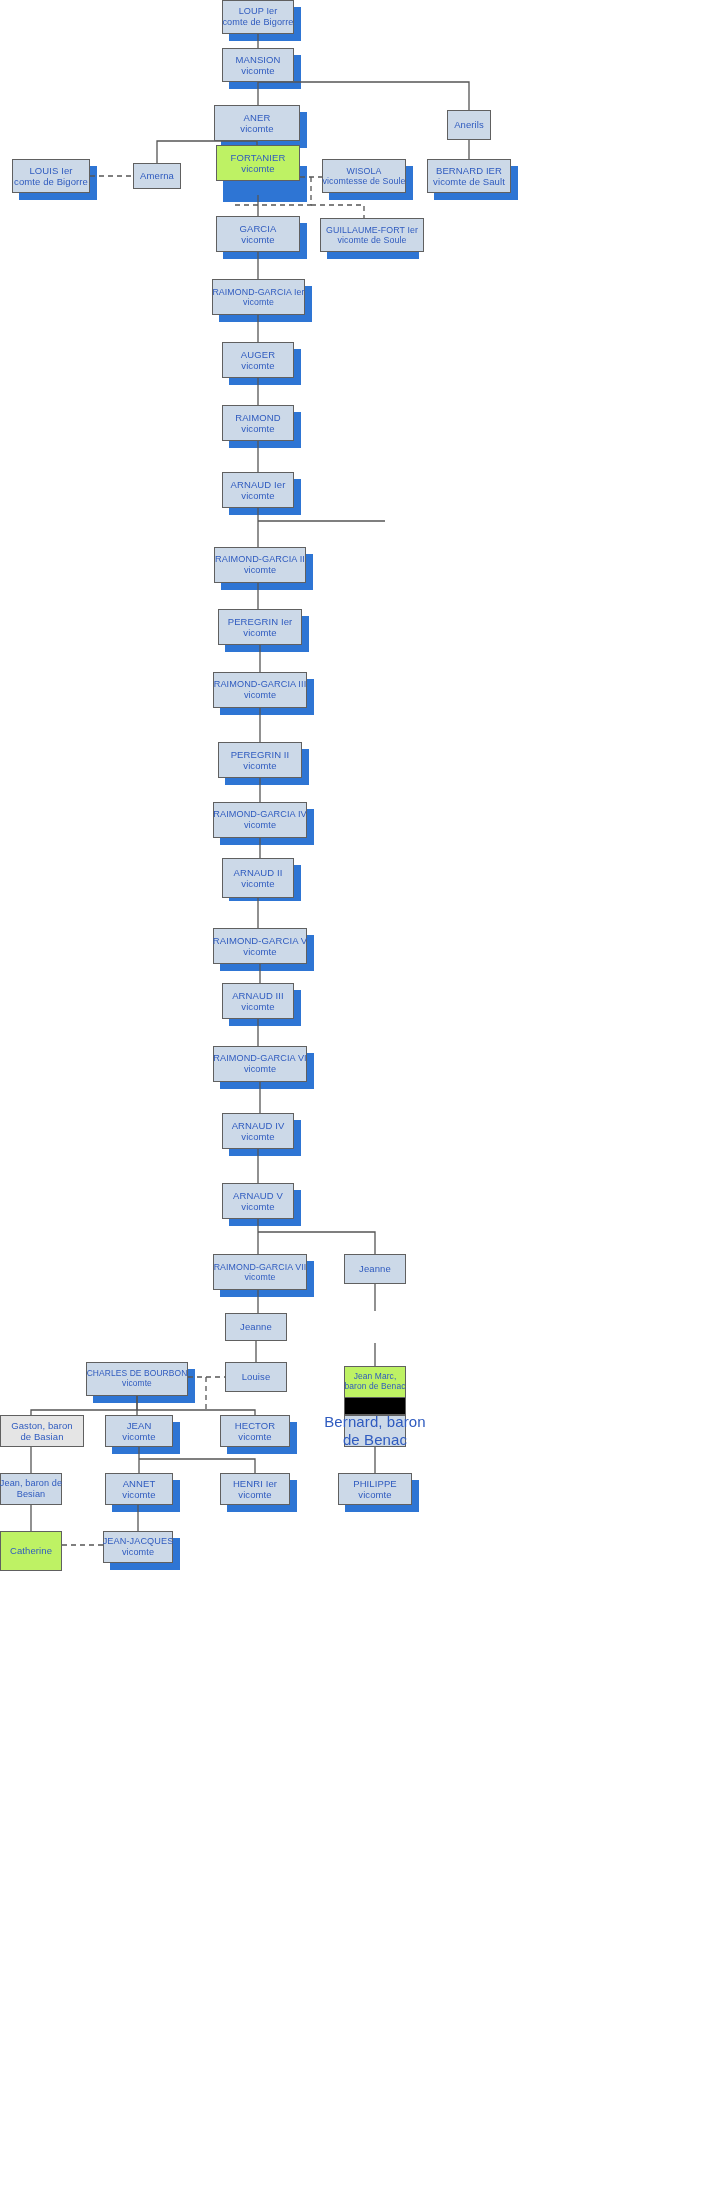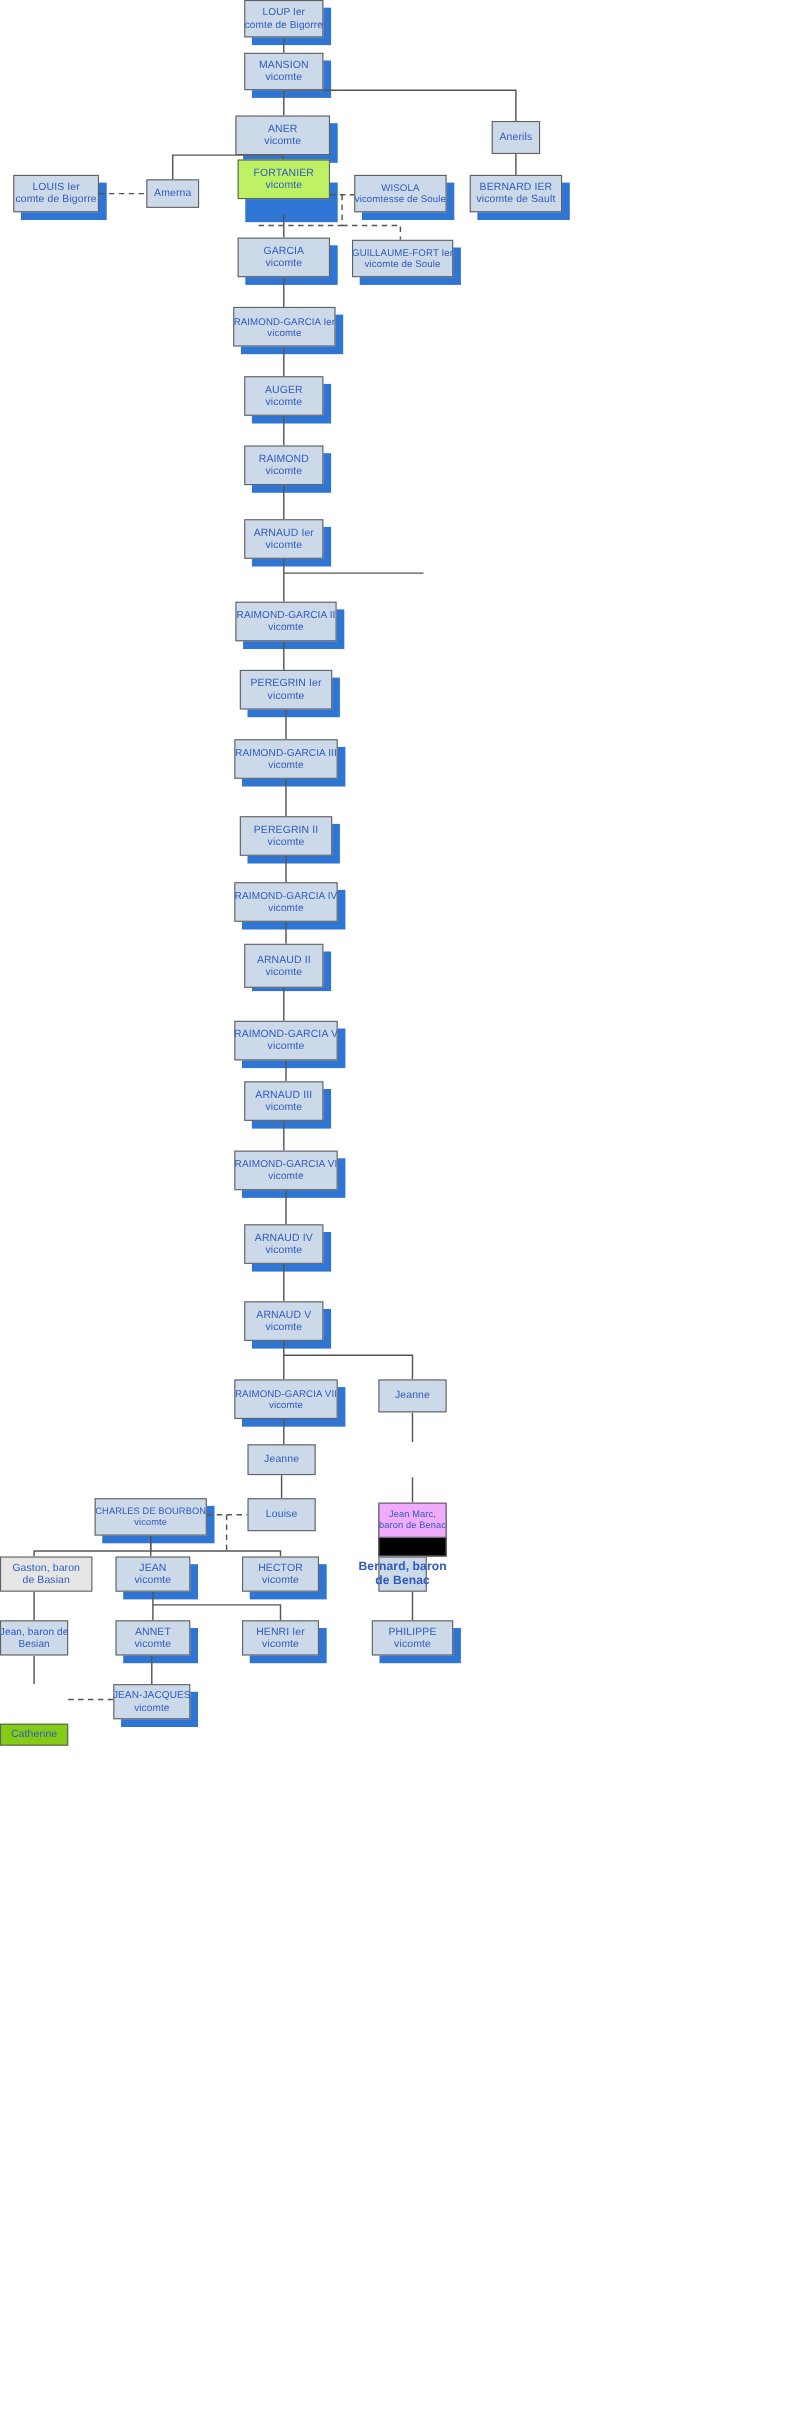--- a/index.html
+++ b/index.html
@@ -140,21 +140,21 @@
     <div class="node" style="left: 427px; top: 159px; width: 84px; height: 34px; background: rgb(204, 217, 232); border-color: rgb(96, 96, 96); color: rgb(47, 91, 191);">
       <span class="l1">BERNARD IER</span>
       <span class="l2">vicomte de Sault</span>
     </div>
     <div class="shadow" style="left: 223px; top: 223px; width: 84px; height: 36px; background: rgb(46, 117, 212);"></div>
     <div class="node" style="left: 216px; top: 216px; width: 84px; height: 36px; background: rgb(204, 217, 232); border-color: rgb(96, 96, 96); color: rgb(47, 91, 191);">
       <span class="l1">GARCIA</span>
       <span class="l2">vicomte</span>
     </div>
     <div class="shadow" style="left: 327px; top: 225px; width: 92px; height: 34px; background: rgb(46, 117, 212);"></div>
-    <div class="node" style="left: 320px; top: 218px; width: 92px; height: 34px; background: rgb(204, 217, 232); border-color: rgb(96, 96, 96); color: rgb(47, 91, 191); font-size: 8.8px;">
+    <div class="node" style="left: 320px; top: 218px; width: 104px; height: 34px; background: rgb(204, 217, 232); border-color: rgb(96, 96, 96); color: rgb(47, 91, 191); font-size: 8.8px;">
       <span class="l1">GUILLAUME-FORT Ier</span>
       <span class="l2">vicomte de Soule</span>
     </div>
     <div class="shadow" style="left: 219px; top: 286px; width: 93px; height: 36px; background: rgb(46, 117, 212);"></div>
     <div class="node" style="left: 212px; top: 279px; width: 93px; height: 36px; background: rgb(204, 217, 232); border-color: rgb(96, 96, 96); color: rgb(47, 91, 191); font-size: 8.8px;">
       <span class="l1">RAIMOND-GARCIA Ier</span>
       <span class="l2">vicomte</span>
     </div>
     <div class="shadow" style="left: 229px; top: 349px; width: 72px; height: 36px; background: rgb(46, 117, 212);"></div>
     <div class="node" style="left: 222px; top: 342px; width: 72px; height: 36px; background: rgb(204, 217, 232); border-color: rgb(96, 96, 96); color: rgb(47, 91, 191);">
@@ -242,39 +242,39 @@
       <span class="l2">Benac</span>
     </div>
     <div class="shadow" style="left: 93px; top: 1369px; width: 102px; height: 34px; background: rgb(46, 117, 212);"></div>
     <div class="node" style="left: 86px; top: 1362px; width: 102px; height: 34px; background: rgb(204, 217, 232); border-color: rgb(96, 96, 96); color: rgb(47, 91, 191); font-size: 8.45px;">
       <span class="l1">CHARLES DE BOURBON</span>
       <span class="l2">vicomte</span>
     </div>
     <div class="node" style="left: 225px; top: 1362px; width: 62px; height: 30px; background: rgb(204, 217, 232); border-color: rgb(96, 96, 96); color: rgb(47, 91, 191);">
       <span class="l1">Louise</span>
     </div>
-    <div class="node" style="left: 344px; top: 1366px; width: 62px; height: 32px; background: #f0abfc; border-color: rgb(96, 96, 96); color: rgb(47, 91, 191); font-size: 8.45px;">
+    <div class="node" style="left: 344px; top: 1366px; width: 62px; height: 32px; background: #bef264; border-color: rgb(96, 96, 96); color: rgb(47, 91, 191); font-size: 8.45px;">
       <span class="l1">Jean Marc,</span>
       <span class="l2">baron de Benac</span>
     </div>
     <div class="node" style="left: 0px; top: 1415px; width: 84px; height: 32px; background: #e5e5e5; border-color: rgb(96, 96, 96); color: rgb(47, 91, 191);">
       <span class="l1">Gaston, baron</span>
       <span class="l2">de Basian</span>
     </div>
     <div class="shadow" style="left: 112px; top: 1422px; width: 68px; height: 32px; background: rgb(46, 117, 212);"></div>
     <div class="node" style="left: 105px; top: 1415px; width: 68px; height: 32px; background: rgb(204, 217, 232); border-color: rgb(96, 96, 96); color: rgb(47, 91, 191);">
       <span class="l1">JEAN</span>
       <span class="l2">vicomte</span>
     </div>
     <div class="shadow" style="left: 227px; top: 1422px; width: 70px; height: 32px; background: rgb(46, 117, 212);"></div>
     <div class="node" style="left: 220px; top: 1415px; width: 70px; height: 32px; background: rgb(204, 217, 232); border-color: rgb(96, 96, 96); color: rgb(47, 91, 191);">
       <span class="l1">HECTOR</span>
       <span class="l2">vicomte</span>
     </div>
-    <div class="node" style="left: 344px; top: 1415px; width: 44px; height: 32px; background: rgb(204, 217, 232); border-color: rgb(96, 96, 96); color: rgb(47, 91, 191); font-size: 11px; font-weight: bold;">
+    <div class="node" style="left: 344px; top: 1415px; width: 62px; height: 32px; background: rgb(204, 217, 232); border-color: rgb(96, 96, 96); color: rgb(47, 91, 191); font-size: 15px;">
       <span class="l1">Bernard, baron</span>
       <span class="l2">de Benac</span>
     </div>
     <div class="node" style="left: 0px; top: 1473px; width: 62px; height: 32px; background: rgb(204, 217, 232); border-color: rgb(96, 96, 96); color: rgb(47, 91, 191); font-size: 9.15px;">
       <span class="l1">Jean, baron de</span>
       <span class="l2">Besian</span>
     </div>
     <div class="shadow" style="left: 112px; top: 1480px; width: 68px; height: 32px; background: rgb(46, 117, 212);"></div>
     <div class="node" style="left: 105px; top: 1473px; width: 68px; height: 32px; background: rgb(204, 217, 232); border-color: rgb(96, 96, 96); color: rgb(47, 91, 191);">
       <span class="l1">ANNET</span>
@@ -283,21 +283,21 @@
     <div class="shadow" style="left: 227px; top: 1480px; width: 70px; height: 32px; background: rgb(46, 117, 212);"></div>
     <div class="node" style="left: 220px; top: 1473px; width: 70px; height: 32px; background: rgb(204, 217, 232); border-color: rgb(96, 96, 96); color: rgb(47, 91, 191);">
       <span class="l1">HENRI Ier</span>
       <span class="l2">vicomte</span>
     </div>
     <div class="shadow" style="left: 345px; top: 1480px; width: 74px; height: 32px; background: rgb(46, 117, 212);"></div>
     <div class="node" style="left: 338px; top: 1473px; width: 74px; height: 32px; background: rgb(204, 217, 232); border-color: rgb(96, 96, 96); color: rgb(47, 91, 191);">
       <span class="l1">PHILIPPE</span>
       <span class="l2">vicomte</span>
     </div>
-    <div class="node" style="left: 0px; top: 1531px; width: 62px; height: 20px; background: #84cc16; border-color: rgb(96, 96, 96); color: rgb(47, 91, 191); margin-top: 36px;">
+    <div class="node" style="left: 0px; top: 1531px; width: 62px; height: 40px; background: #bef264; border-color: rgb(96, 96, 96); color: rgb(47, 91, 191);">
       <span class="l1">Catherine</span>
     </div>
     <div class="shadow" style="left: 110px; top: 1538px; width: 70px; height: 32px; background: rgb(46, 117, 212);"></div>
     <div class="node" style="left: 103px; top: 1531px; width: 70px; height: 32px; background: rgb(204, 217, 232); border-color: rgb(96, 96, 96); color: rgb(47, 91, 191); font-size: 9.15px;">
       <span class="l1">JEAN-JACQUES</span>
       <span class="l2">vicomte</span>
     </div>
   </div>
 
 </body></html>

